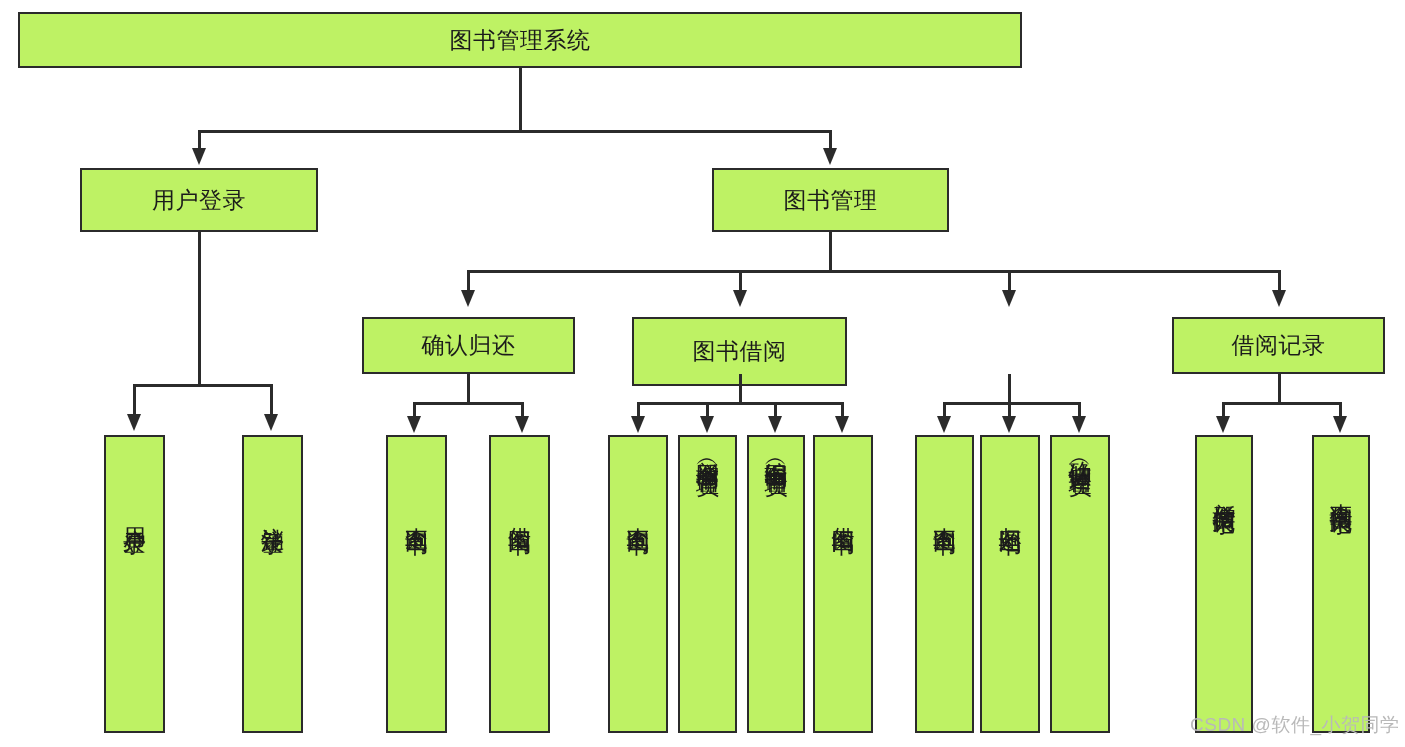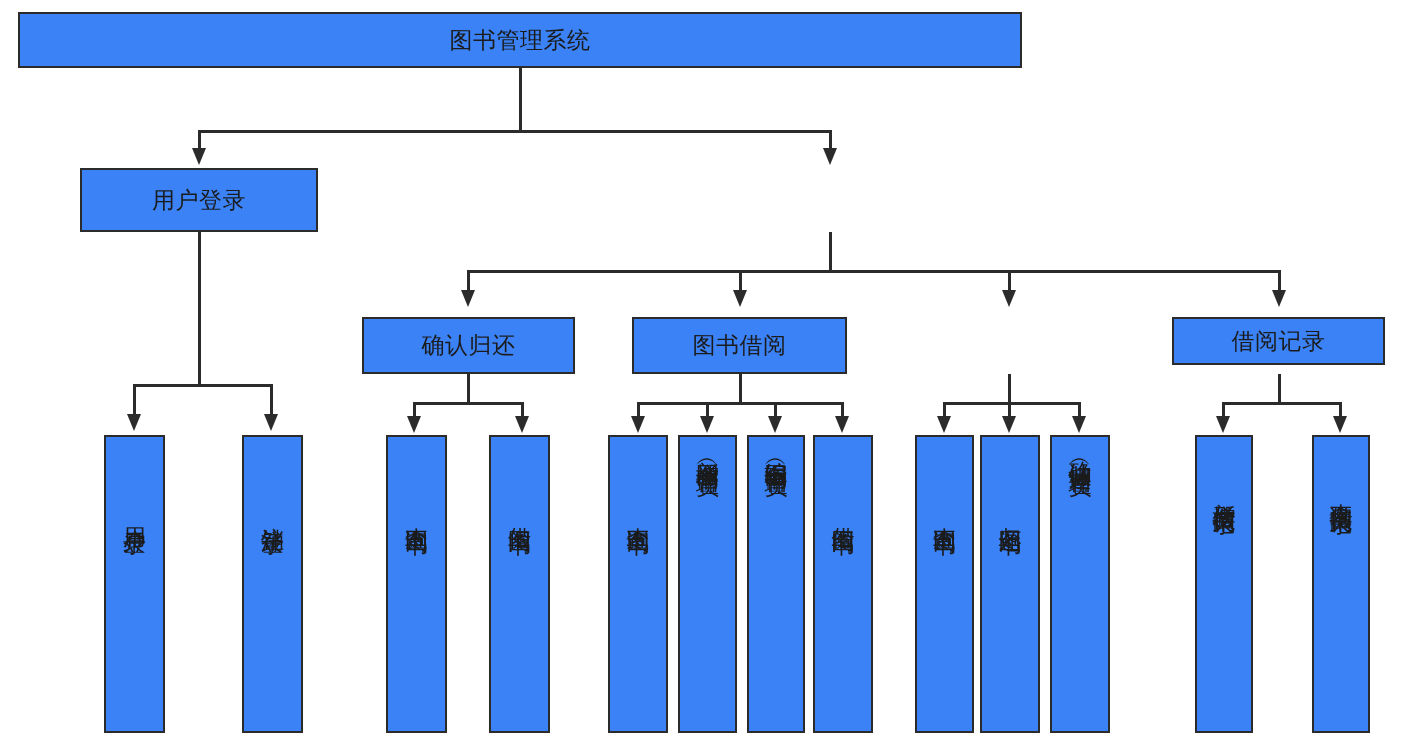--- a/index.html
+++ b/index.html
@@ -14,21 +14,21 @@
     position: relative;
     width: 1405px;
     height: 747px;
     background: #ffffff;
     overflow: hidden;
   }
   .node {
     position: absolute;
     box-sizing: border-box;
     border: 2.5px solid #2b2b2b;
-    background: #3b82f6;
+    background: #bef264;
     display: flex;
     align-items: center;
     justify-content: center;
     color: #1b1b1b;
   }
   .node.horiz {
     font-size: 23px;
     letter-spacing: 0.5px;
   }
   .node.vert {
@@ -86,20 +86,23 @@
 
   <div class="hline" style="left:198px; top:130px; width:633px;"></div>
 
   <div class="vline" style="left:198px; top:130px; height:21px;"></div>
   <div class="arrow" style="left:192px; top:148px;"></div>
   <div class="vline" style="left:829px; top:130px; height:21px;"></div>
   <div class="arrow" style="left:823px; top:148px;"></div>
 
   <div class="node horiz" style="left:80px; top:168px; width:238px; height:64px;">
     <span class="lbl">用户登录</span>
+  </div>
+  <div class="node horiz" style="left:712px; top:168px; width:237px; height:64px;">
+    <span class="lbl">图书管理</span>
   </div>
 
   <div class="vline" style="left:198px; top:232px; height:152px;"></div>
   <div class="hline" style="left:133px; top:384px; width:139px;"></div>
   <div class="vline" style="left:133px; top:384px; height:32px;"></div>
   <div class="arrow" style="left:127px; top:414px;"></div>
   <div class="vline" style="left:270px; top:384px; height:32px;"></div>
   <div class="arrow" style="left:264px; top:414px;"></div>
 
   <div class="vline" style="left:829px; top:232px; height:38px;"></div>
@@ -109,24 +112,24 @@
   <div class="vline" style="left:739px; top:270px; height:22px;"></div>
   <div class="arrow" style="left:733px; top:290px;"></div>
   <div class="vline" style="left:1008px; top:270px; height:22px;"></div>
   <div class="arrow" style="left:1002px; top:290px;"></div>
   <div class="vline" style="left:1278px; top:270px; height:22px;"></div>
   <div class="arrow" style="left:1272px; top:290px;"></div>
 
   <div class="node horiz" style="left:362px; top:317px; width:213px; height:57px;">
     <span class="lbl">确认归还</span>
   </div>
-  <div class="node horiz" style="left:632px; top:317px; width:215px; height:57px;">
+  <div class="node horiz" style="left:632px; top:317px; width:215px; height:69px;">
     <span class="lbl">图书借阅</span>
   </div>
-  <div class="node horiz" style="left:1172px; top:317px; width:213px; height:48px;">
+  <div class="node horiz" style="left:1172px; top:317px; width:213px; height:57px;">
     <span class="lbl">借阅记录</span>
   </div>
 
   <div class="vline" style="left:467px; top:374px; height:28px;"></div>
   <div class="hline" style="left:413px; top:402px; width:111px;"></div>
   <div class="vline" style="left:413px; top:402px; height:16px;"></div>
   <div class="arrow" style="left:407px; top:416px;"></div>
   <div class="vline" style="left:521px; top:402px; height:16px;"></div>
   <div class="arrow" style="left:515px; top:416px;"></div>
 
@@ -194,14 +197,15 @@
     <span class="lbl">确认归还（管理员）</span>
   </div>
 
   <div class="node vert pad-mid" style="left:1195px; top:435px; width:58px; height:298px;">
     <span class="lbl">新增借阅记录</span>
   </div>
   <div class="node vert pad-mid" style="left:1312px; top:435px; width:58px; height:298px;">
     <span class="lbl">查询借阅记录</span>
   </div>
 
+  <div class="watermark" style="left:1190px; top:712px;">CSDN @软件_小贺同学</div>
 
 </div>
 
 </body></html>

